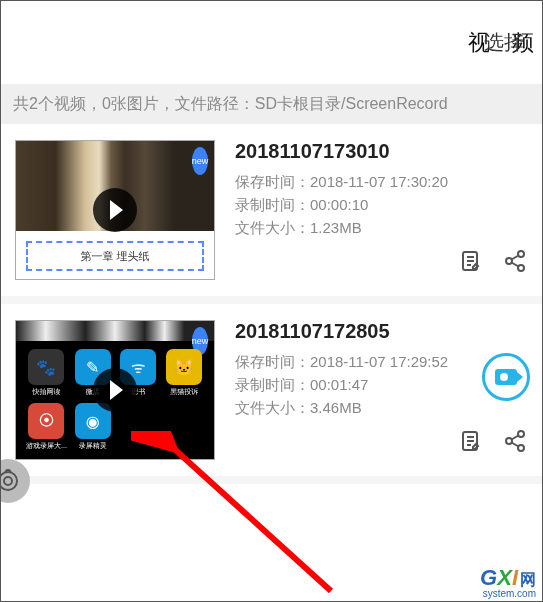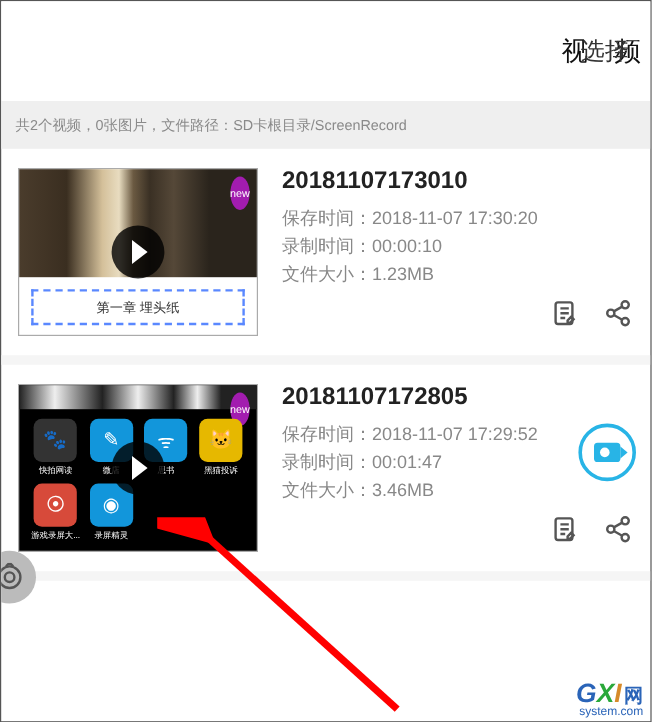--- a/index.html
+++ b/index.html
@@ -1,27 +1,27 @@
 <!DOCTYPE html>
 <html><head>
   <meta charset="utf-8">
   <style>
     * { margin: 0; padding: 0; box-sizing: border-box; }
     body { font-family: "PingFang SC", "Microsoft YaHei", sans-serif; background: #fff; width: 543px; height: 602px; position: relative; overflow: hidden; border: 1px solid #555; }
     .header { display: flex; align-items: center; justify-content: flex-end; height: 83px; background: #fff; position: relative; }
     .header-title { font-size: 22px; color: #111; letter-spacing: 8px; }
     .header-select { position: absolute; right: 18px; font-size: 20px; color: #333; }
-    .summary-bar { height: 40px; background: #efefef; display: flex; align-items: center; padding-left: 12px; font-size: 12px; color: #8a8a8a; }
+    .summary-bar { height: 40px; background: #efefef; display: flex; align-items: center; padding-left: 12px; font-size: 16px; color: #8a8a8a; }
     .video-item { display: flex; padding: 16px 14px; border-bottom: 8px solid #f5f5f5; }
     .thumb { width: 200px; height: 140px; border: 1px solid #aaa; flex-shrink: 0; position: relative; background: #fff; }
     .play-circle { position: absolute; left: 50%; top: 50%; transform: translate(-50%,-50%); width: 44px; height: 44px; border-radius: 50%; background: rgba(0,0,0,0.8); display: flex; align-items: center; justify-content: center; }
     .play-triangle { width: 0; height: 0; border-left: 13px solid #fff; border-top: 10px solid transparent; border-bottom: 10px solid transparent; margin-left: 3px; }
     .thumb1-bg { position:absolute; left:0; top:0; right:0; height: 90px; background: linear-gradient(90deg,#4a3c2c 0%, #3a2e20 20%, #d4c09a 35%, #e8dcc0 42%, #6b5a42 48%, #3a3024 55%, #554838 65%, #2a241c 80%); }
     .thumb1-bottom { position:absolute; left:10px; bottom:8px; right:10px; height:30px; border:2px dashed #5a88ff; background:#fff; display:flex; align-items:center; justify-content:center; font-size:11px; color:#333; }
-    .new-badge { position:absolute; right:6px; top:6px; width:16px; height:28px; border-radius:50%; background:#a21caf; font-size:9px; color:#fff; display:flex; align-items:center; justify-content:center; }
+    .new-badge { position:absolute; right:6px; top:6px; width:16px; height:28px; border-radius:50%; background:#3b82f6; font-size:9px; color:#fff; display:flex; align-items:center; justify-content:center; }
     .thumb2-bg { position:absolute; left:0; top:0; right:0; bottom:0; background:#000; }
     .thumb2-toprow { position:absolute; left:0; top:0; right:0; height:20px; background: linear-gradient(90deg,#222 0%, #eee 15%, #222 35%, #eee 50%, #222 65%, #eee 75%, #222 85%); }
     .app-grid { position:absolute; left:10px; top:28px; right:10px; bottom:10px; display:grid; grid-template-columns: repeat(4,1fr); grid-auto-rows: 50px; gap:4px 6px; }
     .app-ic { width:36px; height:36px; border-radius:7px; margin:0 auto; display:flex; align-items:center; justify-content:center; font-size:16px; color:#fff; }
     .app-cell { text-align:center; }
     .app-cell span { display:block; font-size:7px; color:#fff; margin-top:2px; white-space:nowrap; }
     .info { flex:1; padding-left: 20px; display:flex; flex-direction:column; }
     .title { font-size: 20px; color:#222; font-weight:700; margin-bottom:10px; }
     .meta-line { font-size: 15px; color:#888; margin-bottom:4px; }
     .item-actions { display:flex; gap:18px; align-items:center; margin-top:6px; justify-content:flex-end; width:100%; }

